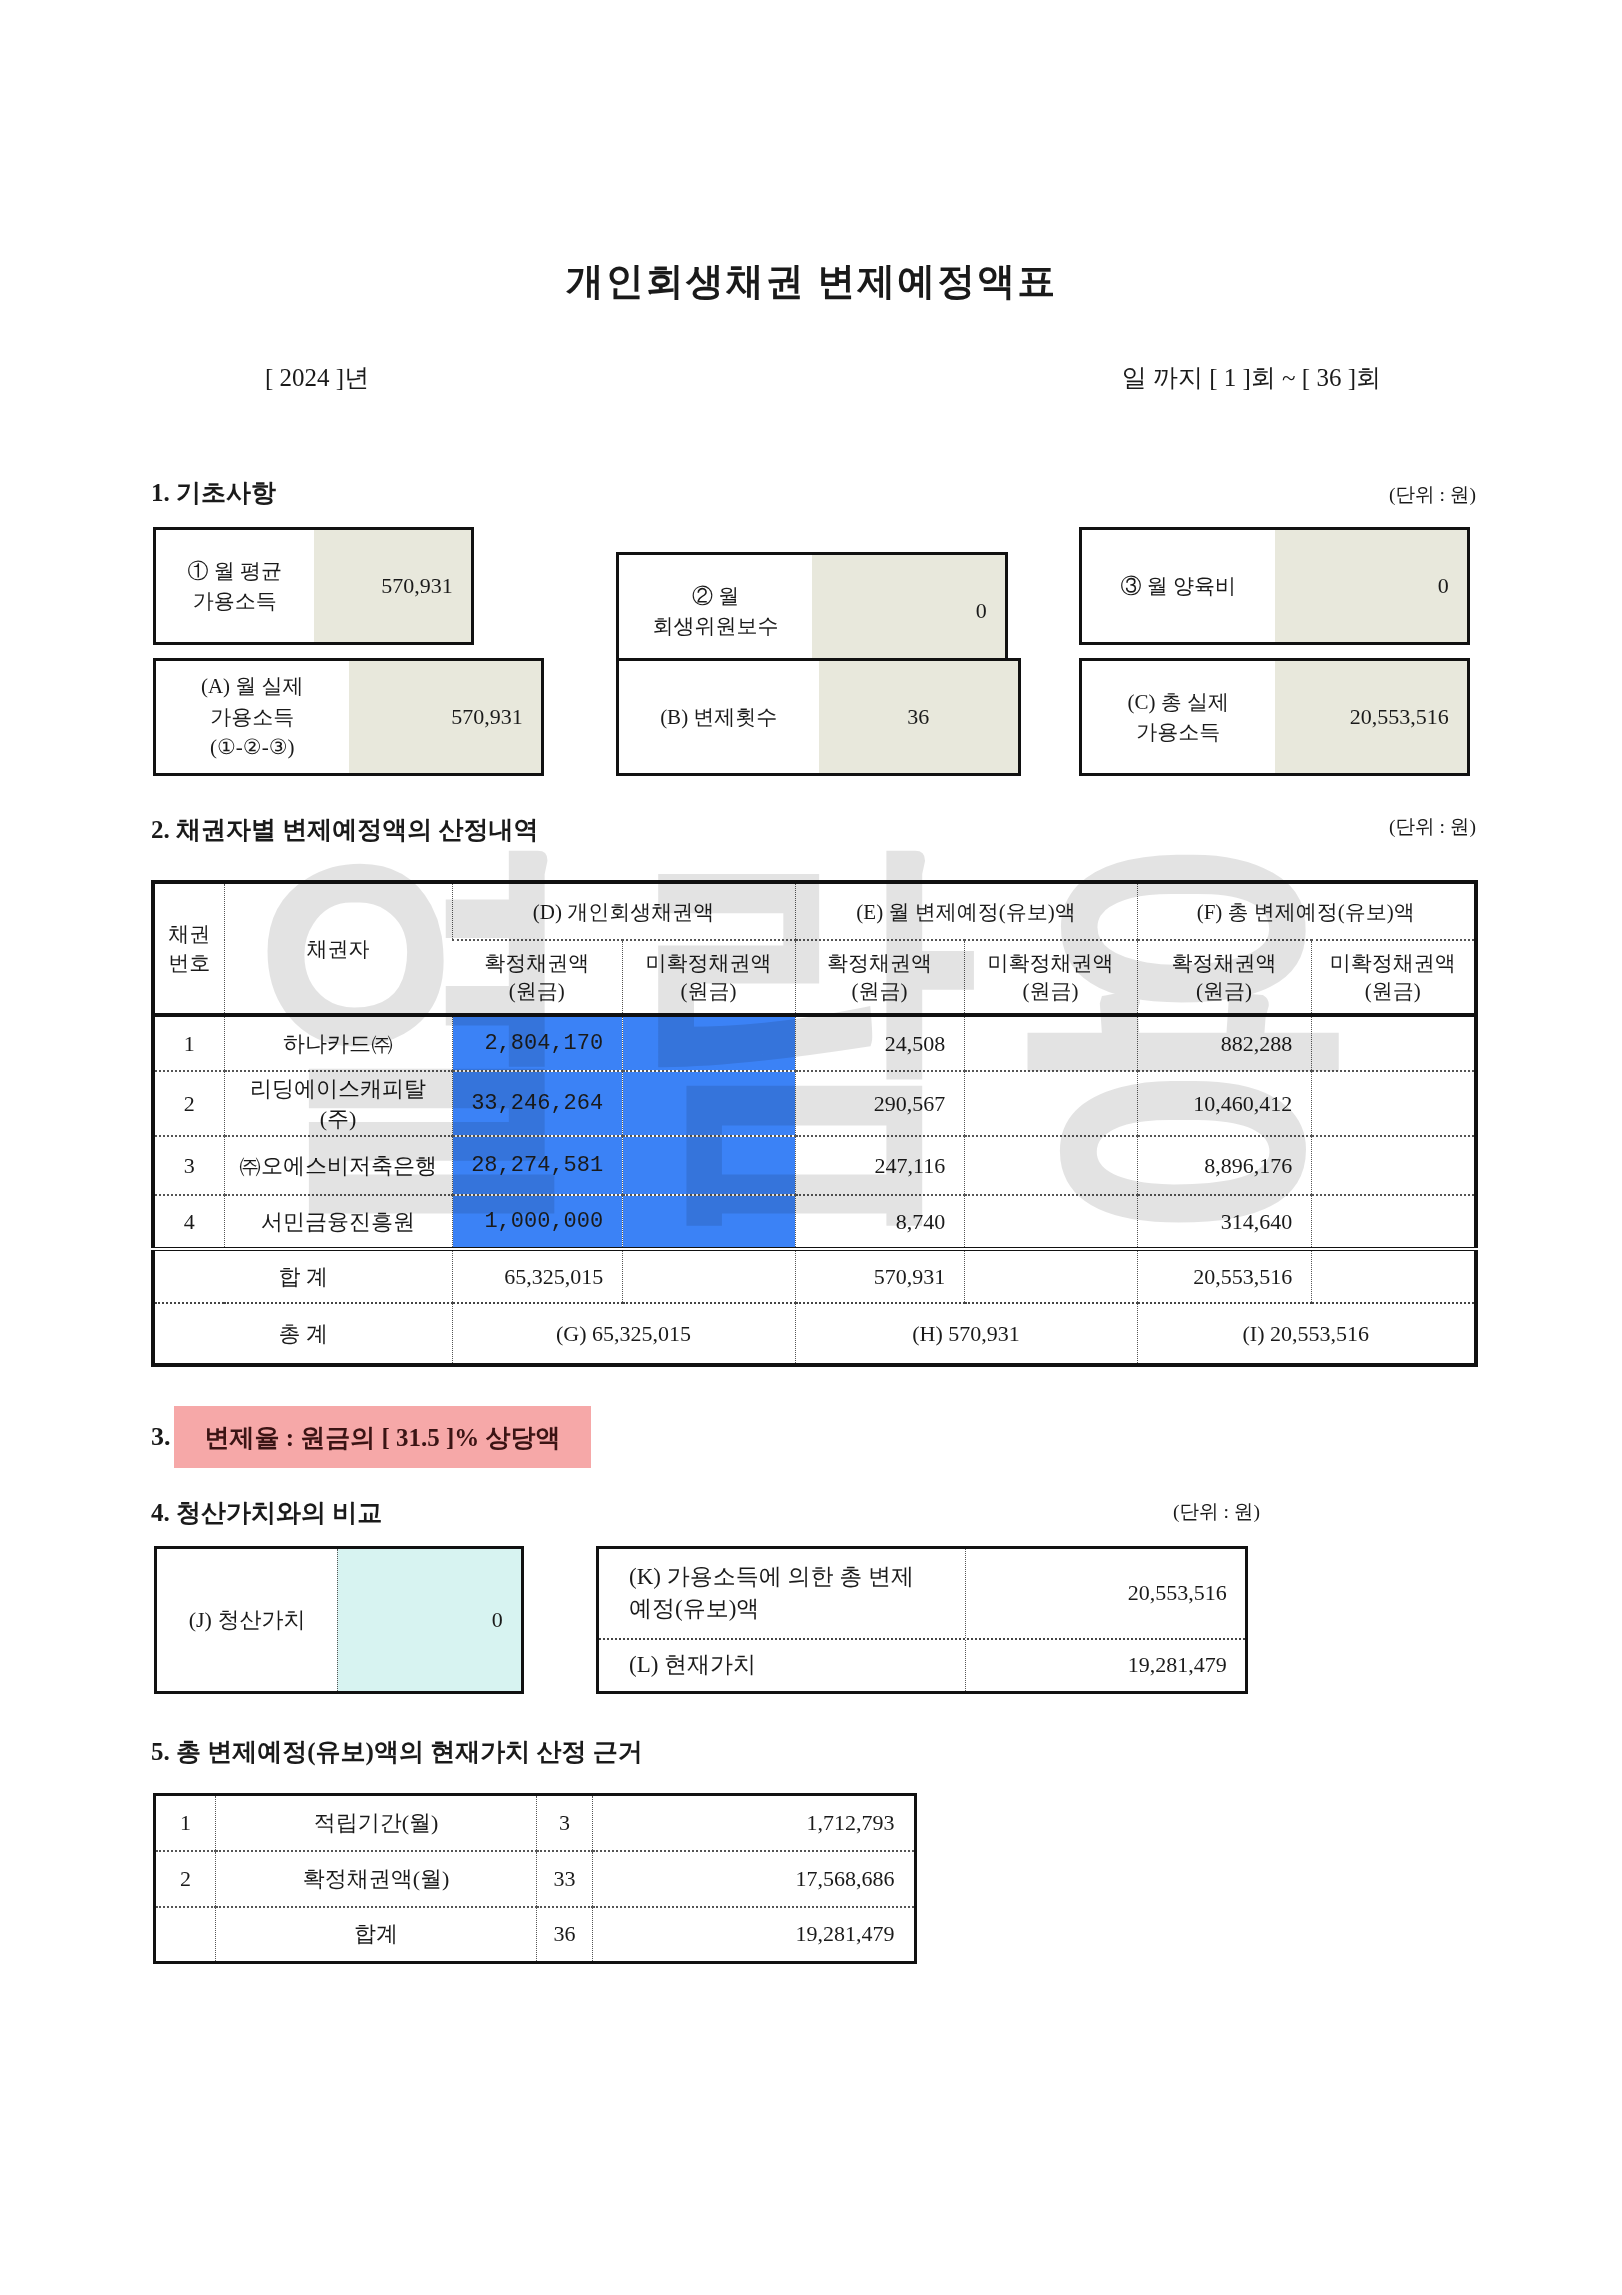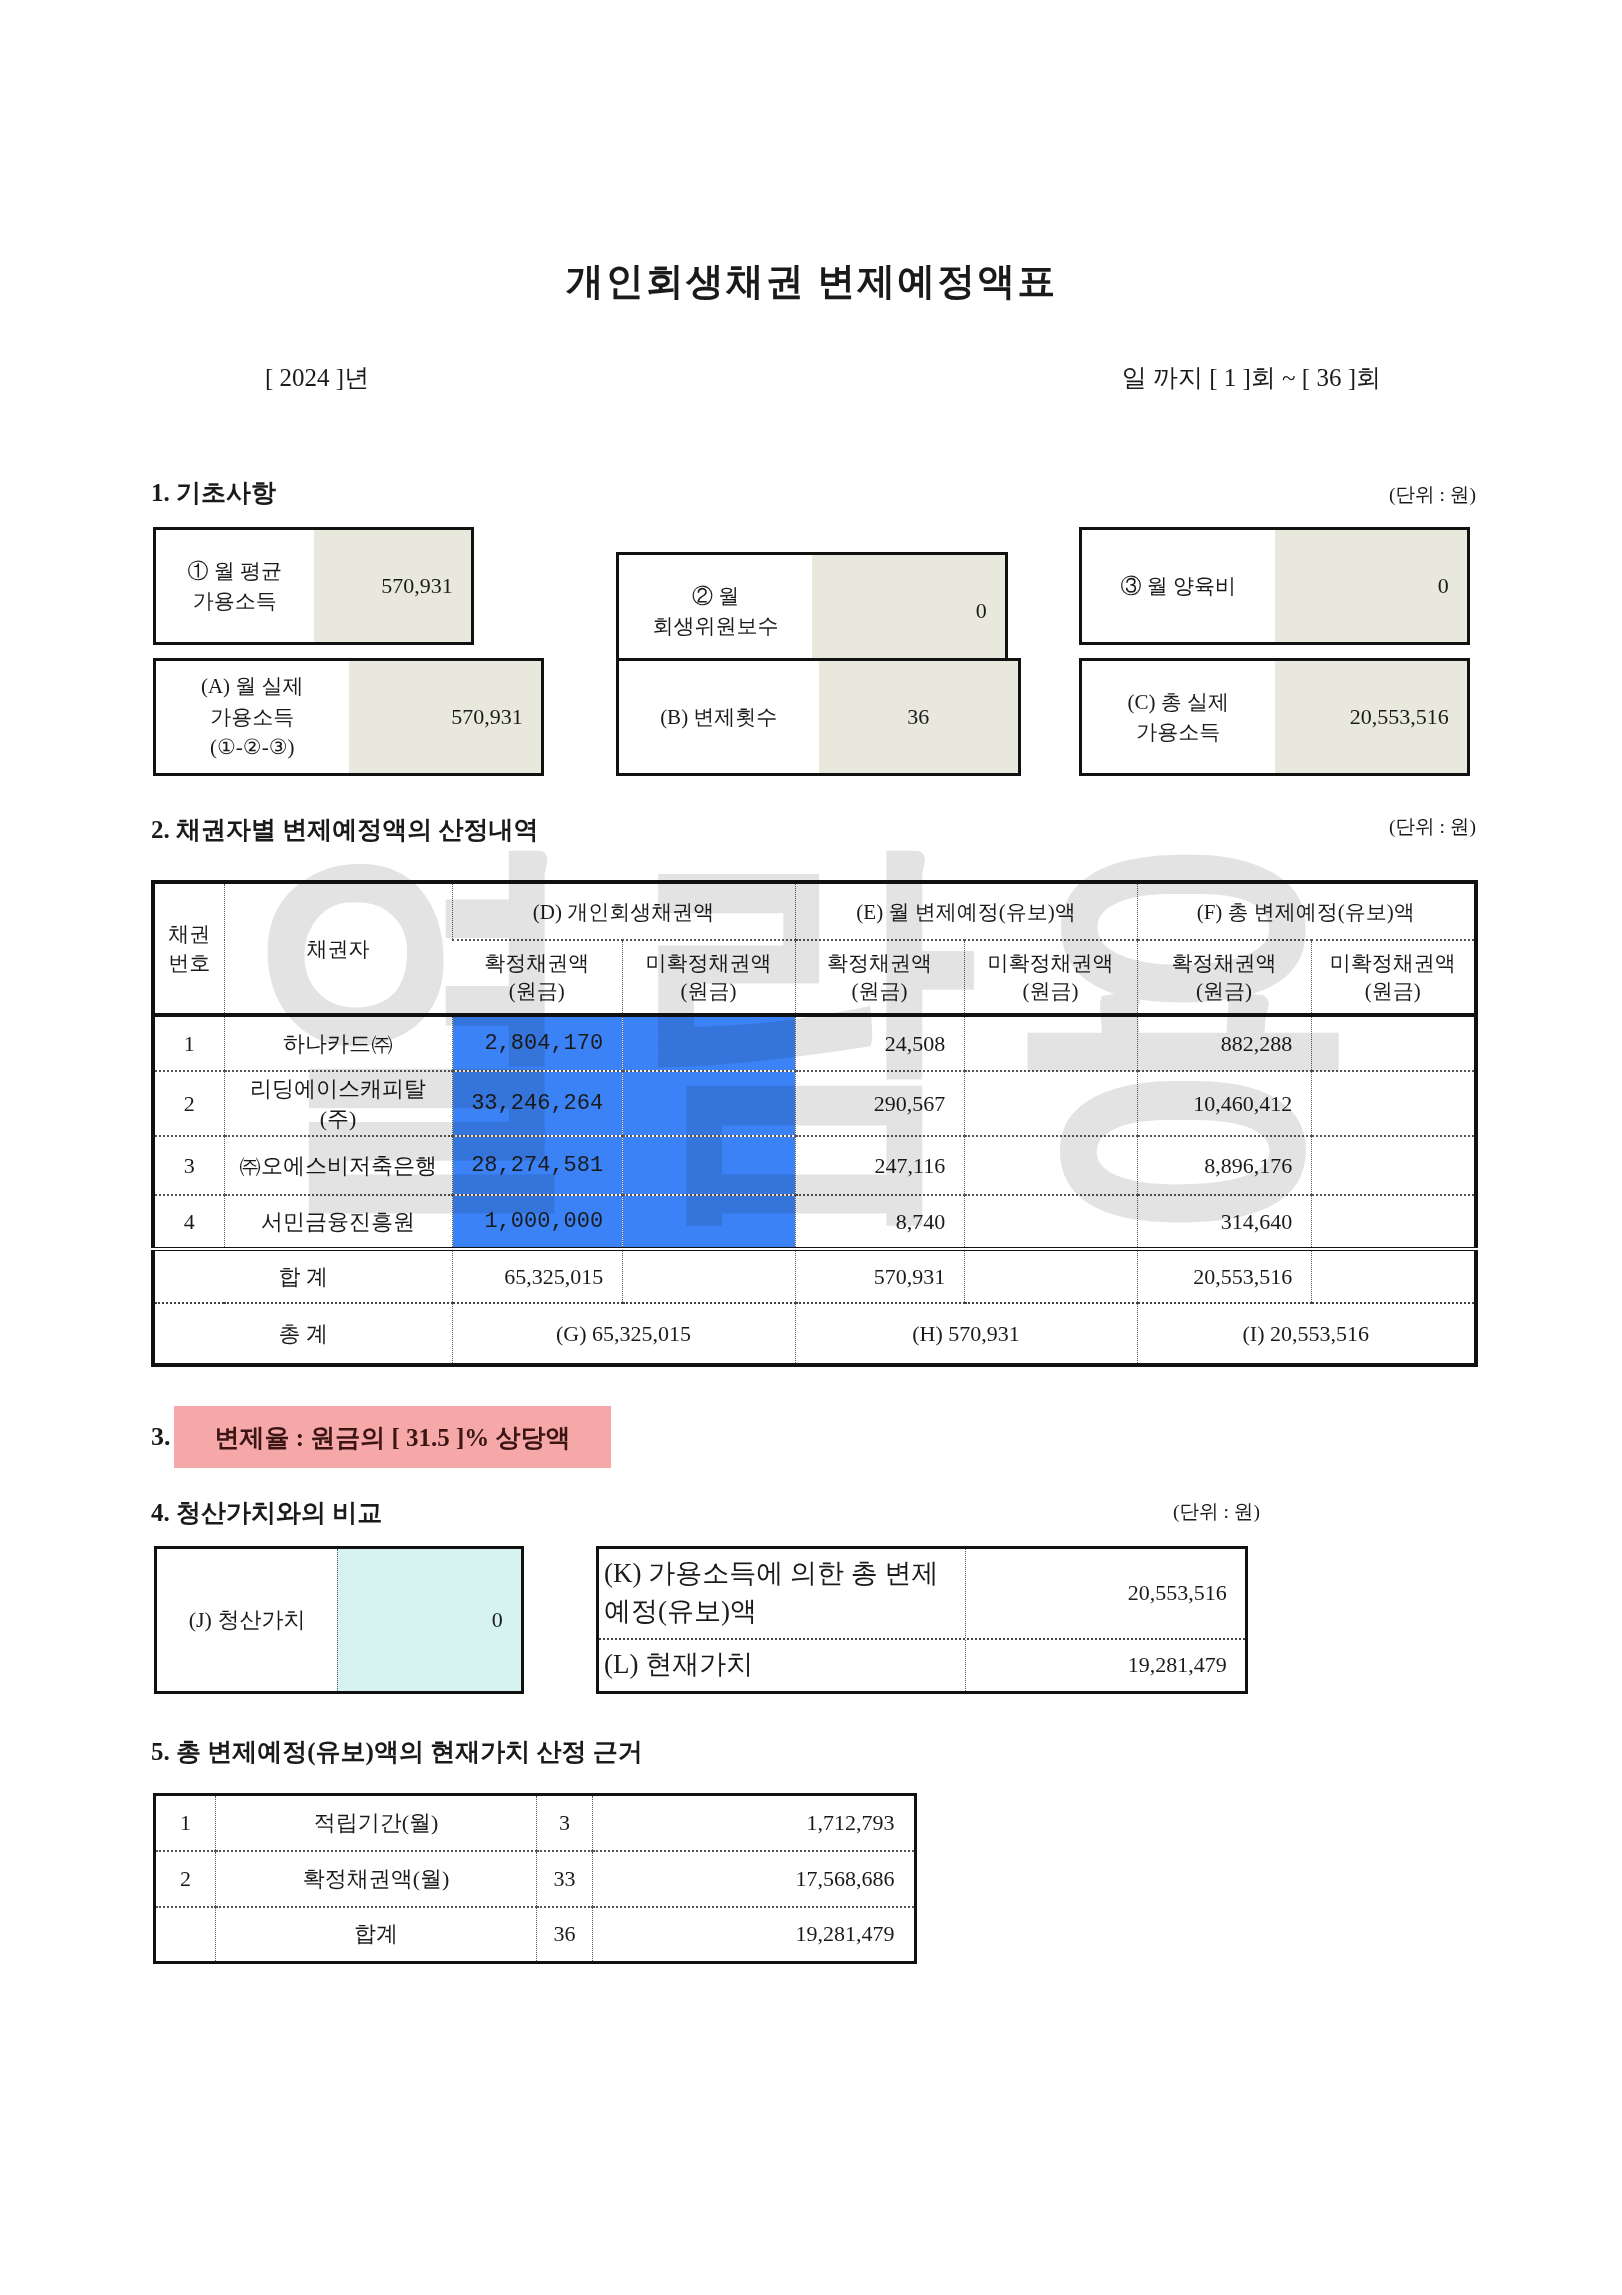--- a/index.html
+++ b/index.html
@@ -59,43 +59,43 @@
   table.t2 .cy{background:#3b82f6;font-family:Liberation Mono, monospace;}
   table.t2 .sum td{border-top:4.6px double #111;border-bottom:2.6px dotted #444;font-size:22px;}
   table.t2 .tot td{font-size:22px;}
   table.t2 .pre{white-space:pre-line;line-height:1.35;}
 
   
   .sec3{position:absolute;left:151px;top:1406px;height:62px;display:flex;align-items:center;}
   .s3-prefix{font-size:26px;font-weight:700;margin-right:3.9px;}
   .s3-hl{
     background:#f6a8a8;color:#3b1414;height:62px;display:flex;align-items:center;
-    padding:0 40px;font-size:25px;font-weight:700;white-space:nowrap;
+    padding:0 30px;font-size:25px;font-weight:700;white-space:nowrap;
   }
 
   
   .jbox{
     position:absolute;left:154px;top:1546px;width:370px;height:148px;
     border:3.3px solid #111;box-sizing:border-box;display:flex;background:#fff;justify-content:flex-end;
   }
   .jbox .jlabel{width:49.5%;display:flex;align-items:center;justify-content:center;font-size:22px;}
   .jbox .jvalue{
     flex:1;background:#d7f3f1;border-left:1.3px dotted #555;display:flex;
     align-items:center;justify-content:flex-end;padding-right:18.3px;box-sizing:border-box;font-size:22px;
   }
   .klbox{
     position:absolute;left:596px;top:1546px;width:652px;height:148px;
     border:3.3px solid #111;box-sizing:border-box;display:flex;flex-direction:column;background:#fff;
   }
   .klrow{display:flex;box-sizing:border-box;}
   .klrow.k{flex:143;border-bottom:2.6px dotted #444;}
   .klrow.l{flex:83;}
   .kllabel{
-    width:366px;display:flex;align-items:center;padding-left:5px;box-sizing:border-box;
-    font-size:27px;line-height:1.4;white-space:pre-line;text-align:left;
+    width:366px;display:flex;align-items:center;padding-left:30px;box-sizing:border-box;
+    font-size:23px;line-height:1.4;white-space:pre-line;text-align:left;
   }
   .klvalue{
     flex:1;border-left:1.3px dotted #555;display:flex;align-items:center;
     justify-content:flex-end;padding-right:18.3px;box-sizing:border-box;font-size:22px;
   }
 
   
   table.t5{
     position:absolute;left:153px;top:1793px;width:761px;
     border-collapse:collapse;table-layout:fixed;font-size:22px;border:3.9px solid #111;

